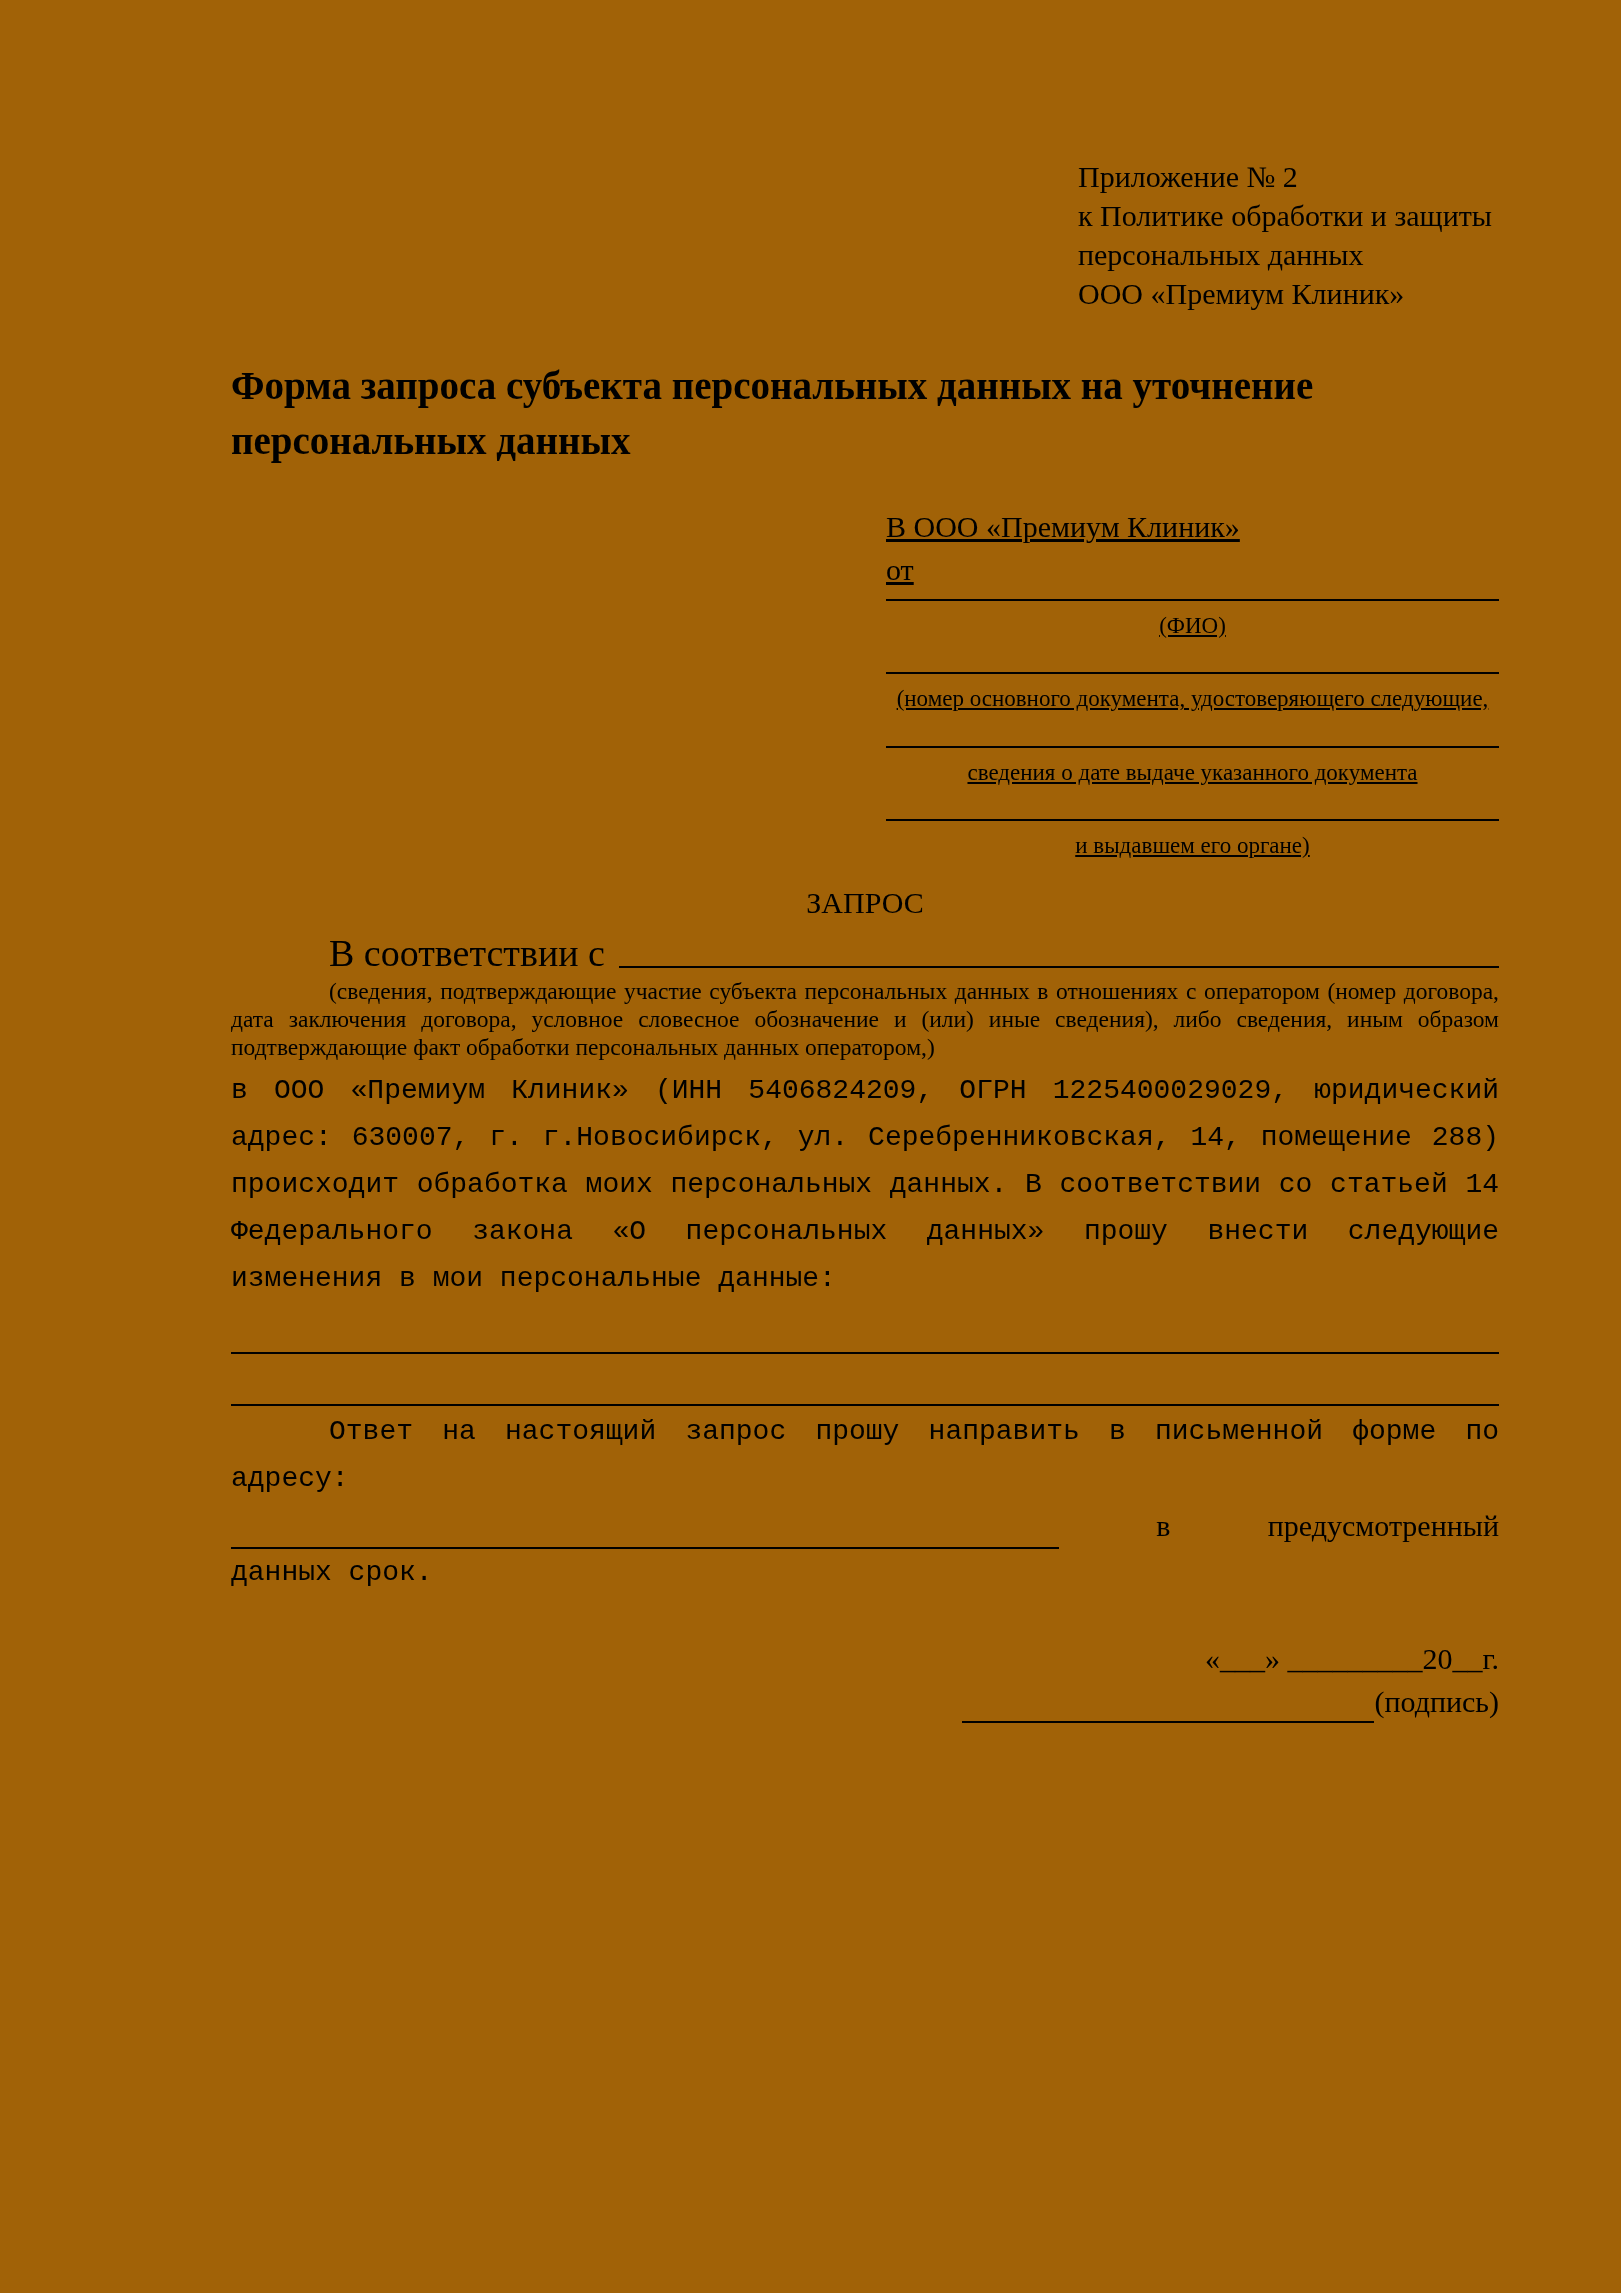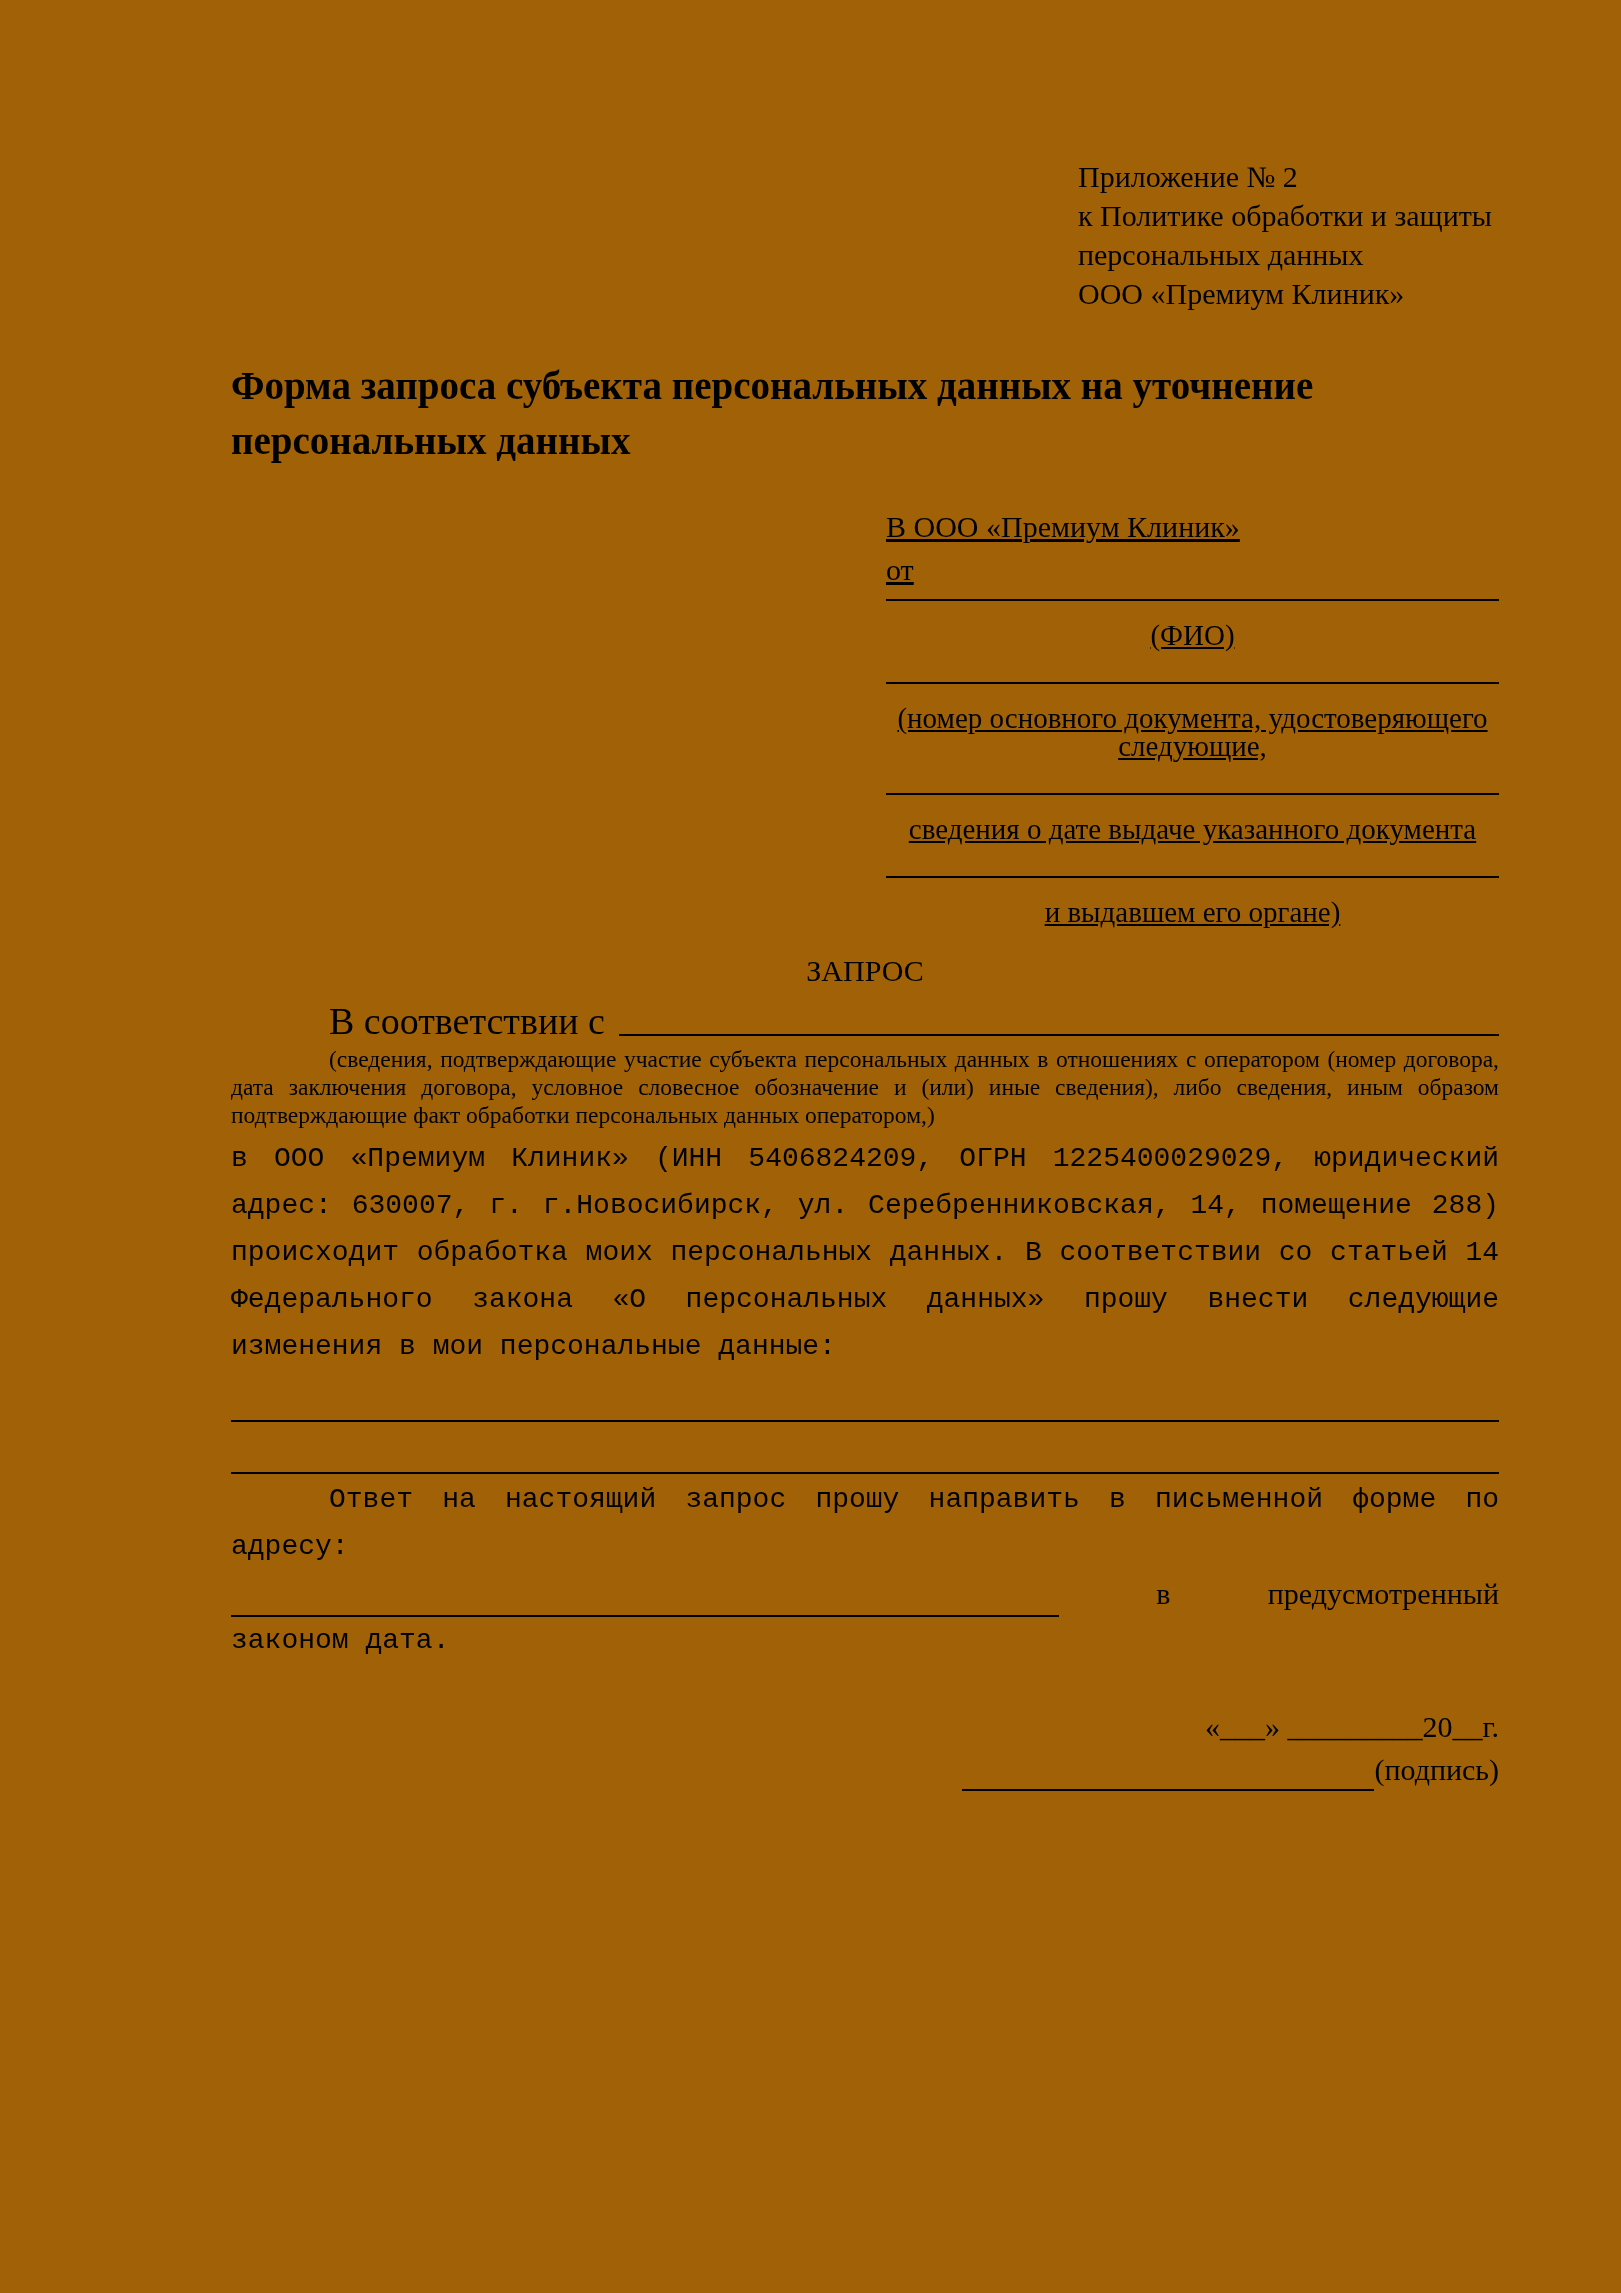--- a/index.html
+++ b/index.html
@@ -35,23 +35,23 @@
     margin-left: auto;
     margin-top: 37px;
     font-size: 30px; line-height: 43px; text-decoration: underline;
   }
   .addr-field .blank {
     height: 35px;
     border-bottom: 2px solid #000;
   }
   .addr-field.first .blank { height: 9.8px; }
   .addr-field .caption {
-    font-size: 29px; line-height: 27.4px;
+    font-size: 23px; line-height: 27.4px;
     text-align: center;
-    padding-top: 21px;
+    padding-top: 11px;
   }
   
   .request-heading {
     text-align: center;
     font-size: 30px; line-height: 43px;
     margin-top: 22px;
   }
   .intro-row {
     display: flex;
     margin-top: 7.8px;
@@ -158,21 +158,21 @@
   <div class="changes-line"></div>
 
   <p class="body-par response-intro">Ответ на настоящий запрос прошу направить в письменной форме по адресу:</p>
 
   <div class="response-row">
     <span class="addr-fill"></span>
     <span>в</span>
     <span>предусмотренный</span>
   </div>
 
-  <p class="body-par">законом дата.</p>
+  <p class="body-par">данных срок.</p>
 
   <div class="footer-row">
     <span class="date">«___» _________20__г.</span>
     <span class="sig-group">
       <span class="sig-line"></span>
       <span>(подпись)</span>
     </span>
   </div>
 
 </div>

